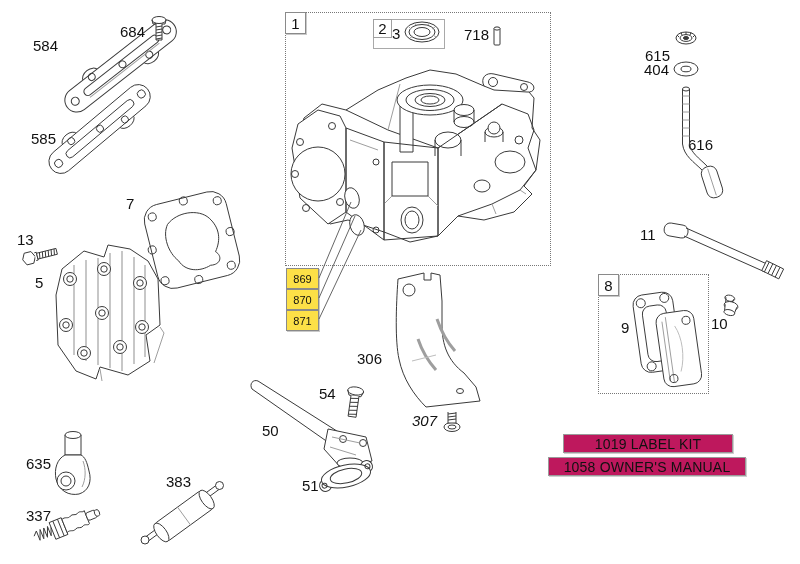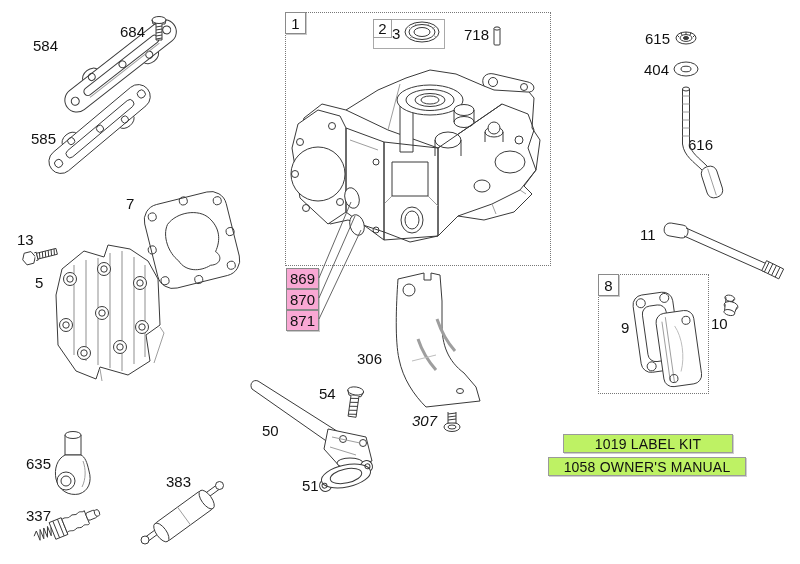--- a/index.html
+++ b/index.html
@@ -10,26 +10,26 @@
   .lbl{position:absolute;font-size:15px;line-height:16px;color:#111;white-space:nowrap;}
   .part-svg{position:absolute;overflow:visible;}
   .frame{position:absolute;border:1px dotted #777;background:transparent;}
   .frame2{position:absolute;border:1px solid #a9a9a9;}
   .cornerlbl{
     position:absolute;left:-1px;top:-1px;width:19px;height:20px;background:#fff;
     border:1px solid #8a8a8a;box-shadow:1px 1px 0 #c9c9c9;
     display:flex;align-items:center;justify-content:center;font-size:15px;
   }
   .callout{
-    position:absolute;width:31px;height:19px;background:#f9a8d4;border:1px solid #8a8a8a;
+    position:absolute;width:31px;height:19px;background:#fde047;border:1px solid #8a8a8a;
     box-shadow:1px 1px 0 #c9c9c9;display:flex;align-items:center;justify-content:center;
-    font-size:15px;
+    font-size:11px;
   }
   .kitbox{
-    position:absolute;height:17px;background:#bef264;border:1px solid #9a9a9a;
+    position:absolute;height:17px;background:#be185d;border:1px solid #9a9a9a;
     box-shadow:1px 1px 0 #cfcfcf;display:flex;align-items:center;justify-content:center;
     font-size:14px;letter-spacing:0.2px;
   }
   .footer{position:absolute;left:50%;top:536px;transform:translateX(-50%);font-size:14.5px;}
   svg *{vector-effect:non-scaling-stroke;}
 </style>
 </head>
 <body>
 
 <div id="canvas">
@@ -319,21 +319,21 @@
   <span class="lbl" style="left:412px;top:413px;font-style:italic;">307</span>
   <svg class="part-svg" style="left:442px;top:408px;" width="20" height="28">
     <g stroke="#3a3a3a" fill="#fff">
       <ellipse cx="10" cy="19" rx="8" ry="4.5"></ellipse>
       <ellipse cx="10" cy="19" rx="4" ry="2" fill="none"></ellipse>
       <path d="M6,4 L6,15 L14,15 L14,4"></path>
       <path d="M6,6 L14,5 M6,9 L14,8 M6,12 L14,11" fill="none"></path>
     </g>
   </svg>
 
-  <span class="lbl" style="left:645px;top:31px;">615</span>
+  <span class="lbl" style="left:645px;top:48px;">615</span>
   <svg class="part-svg" style="left:674px;top:29px;" width="26" height="20">
     <g stroke="#3a3a3a" fill="#fff">
       <ellipse cx="12" cy="9" rx="10" ry="6"></ellipse>
       <ellipse cx="12" cy="9" rx="6" ry="3.4" fill="none"></ellipse>
       <ellipse cx="12" cy="9" rx="2.6" ry="1.5" fill="#3a3a3a"></ellipse>
       <path d="M3,6 L5,8 M7,3.5 L8,6 M12,3 L12,5.5 M17,3.5 L16,6 M21,6 L19,8" fill="none"></path>
     </g>
   </svg>
 
   <span class="lbl" style="left:644px;top:62px;">404</span>

